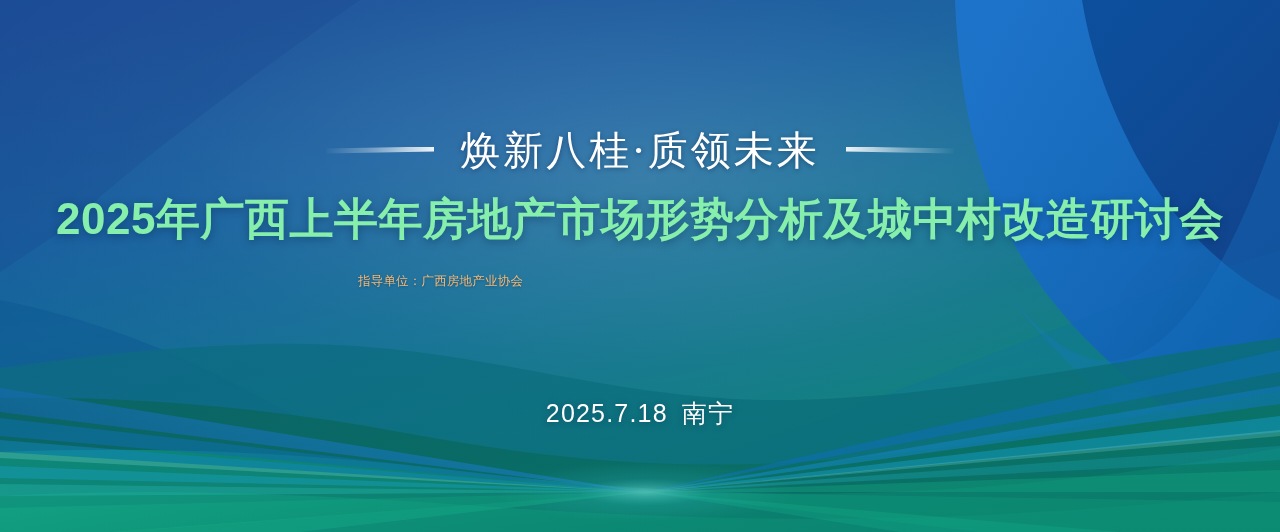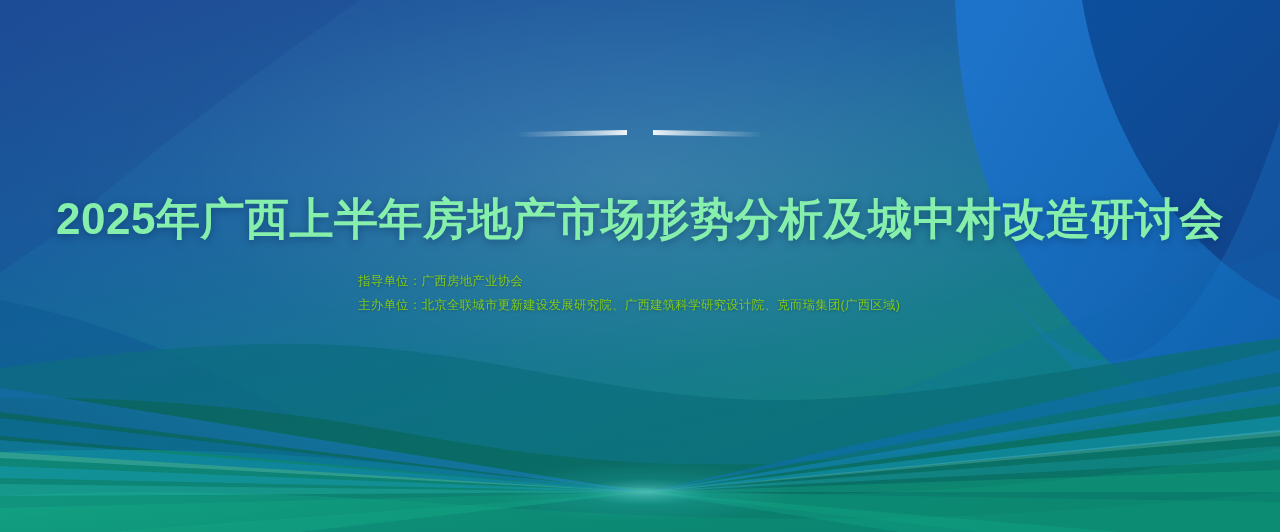--- a/index.html
+++ b/index.html
@@ -48,21 +48,21 @@
     letter-spacing:.5px;
     white-space:nowrap;
     text-shadow:0 2px 8px rgba(0,30,70,.42);
   }
 
   .credits{
     position:absolute;left:358px;top:270px;
     display:flex;flex-direction:column;gap:2px;
   }
   .credit-line{
-    font-size:12.5px;line-height:22px;color:#84cc16;
+    font-size:12.5px;line-height:22px;color:#fdba74;
     letter-spacing:.2px;white-space:nowrap;
     text-shadow:0 1px 3px rgba(0,30,60,.4);
   }
   .credit-label{opacity:.97;}
   .credit-value{opacity:.97;}
 
   .footer-row{
     position:absolute;left:0;right:0;top:396px;
     text-align:center;
   }
@@ -196,29 +196,30 @@
       <ellipse cx="645" cy="492" rx="150" ry="30" fill="url(#gVanish)"></ellipse>
 
       <path d="M0,0 L360,0 C260,70 150,150 60,232 L0,272 Z" fill="#16418a" opacity="0.22"></path>
     </svg>
   </div>
 
   <div class="content">
 
     <div class="eyebrow-row">
       <span class="rule left"></span>
+      <span class="eyebrow">焕新八桂·质领未来</span>
       <span class="rule right"></span>
     </div>
 
     <div class="headline">2025年广西上半年房地产市场形势分析及城中村改造研讨会</div>
 
     <div class="credits">
       <div class="credit-line">
         <span class="credit-label">指导单位：</span><span class="credit-value">广西房地产业协会</span>
       </div>
-      <div class="credit-line">
-        <span class="credit-label">主办单位：</span><span class="credit-value">北京全联城市更新建设发展研究院、广西建筑科学研究设计院、克而瑞集团(广西区域)</span>
-      </div>
     </div>
 
+    <div class="footer-row">
+      <span class="footer-text">2025.7.18</span><span class="footer-text footer-city">南宁</span>
+    </div>
 
   </div>
 </div>
 
 </body></html>

